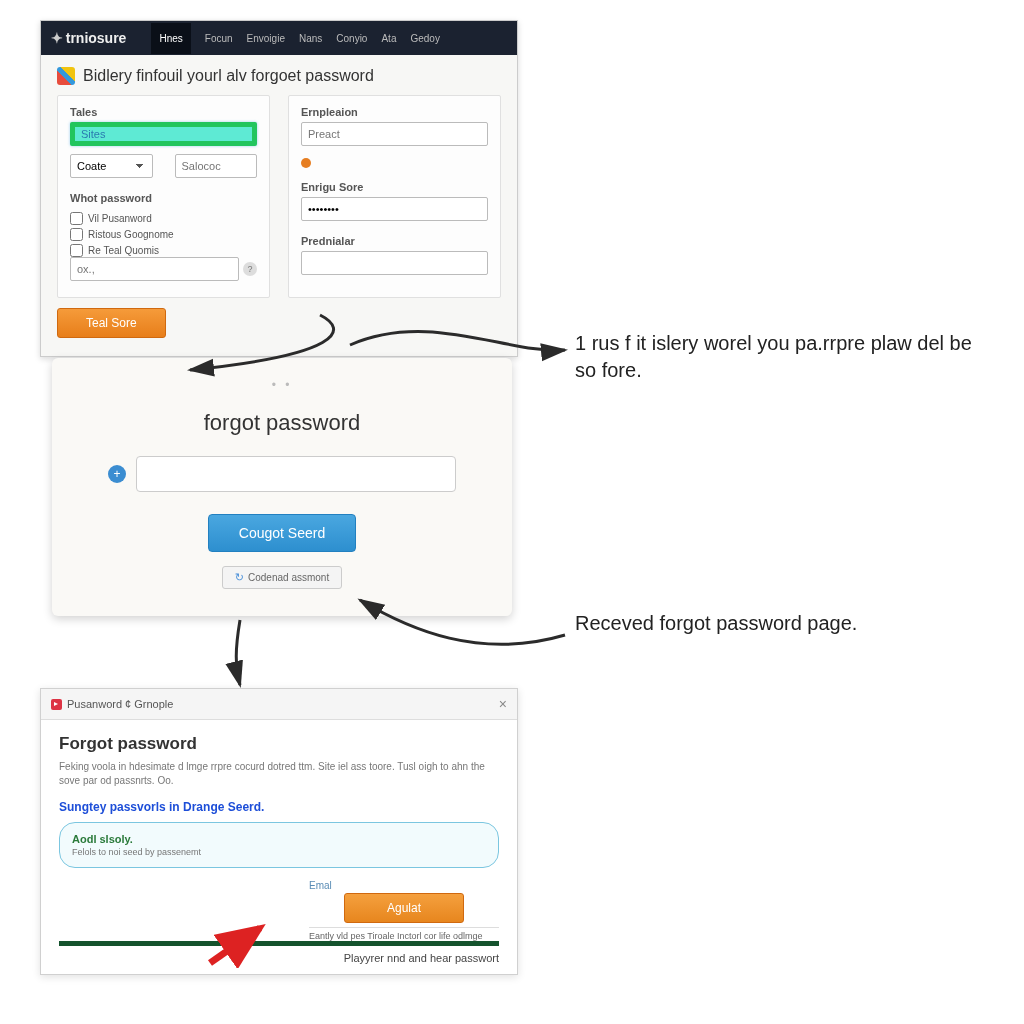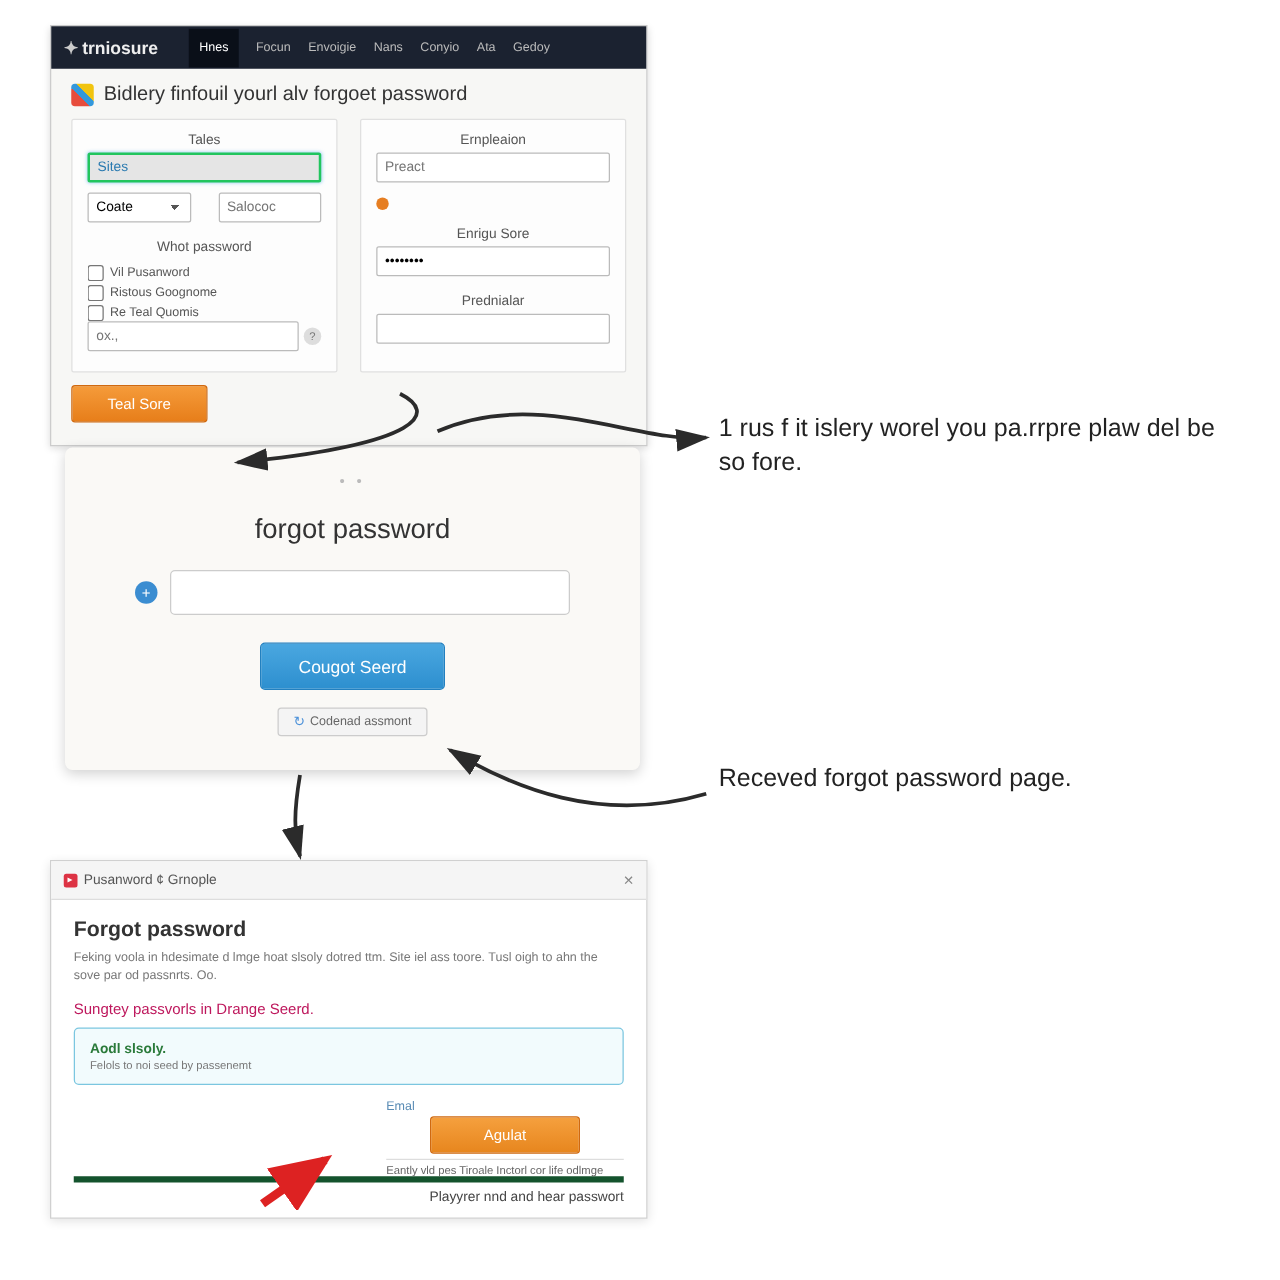--- a/index.html
+++ b/index.html
@@ -11,23 +11,23 @@
   .brand { color: #eee; font-weight: bold; font-size: 14px; margin-right: 18px; display: flex; align-items: center; }
   .brand-icon { font-size: 14px; margin-right: 3px; color: #ccc; }
   .nav-item { margin: 0 7px; color: #bbb; cursor: pointer; font-size: 10px; }
   .nav-item.active { color: #fff; background: #0a0f18; padding: 10px 8px; }
   .panel1-body { padding: 12px 16px 18px; }
   .panel1-title { font-size: 16px; color: #333; margin-bottom: 10px; display: flex; align-items: center; }
   .title-icon { width: 18px; height: 18px; margin-right: 8px; display: inline-block; background: linear-gradient(45deg,#e74c3c 40%,#3498db 40%,#3498db 60%,#f1c40f 60%); border-radius: 3px; }
   .formrow { display: flex; gap: 18px; }
   .formcol { flex: 1; background: #fdfdfd; border: 1px solid #e0e0e0; padding: 10px 12px 14px; border-radius: 2px; }
   .label { font-size: 11px; color: #555; margin-bottom: 4px; display: block; }
-  .bold-label { font-weight: normal; text-align: center; }
+  .bold-label { font-weight: bold; }
   .input, .select { width: 100%; height: 24px; border: 1px solid #bbb; border-radius: 2px; padding: 0 6px; font-size: 11px; background: #fff; margin-bottom: 8px; }
-  .select.highlight { border: 2px solid #22c55e; box-shadow: 0 0 3px rgba(91,176,232,0.6); background: #e5e5e5; color: #2a7ab0; }
+  .select.highlight { border: 5px solid #22c55e; box-shadow: 0 0 3px rgba(91,176,232,0.6); background: #5eead4; color: #2a7ab0; }
   .select { appearance: none; background-image: linear-gradient(45deg,transparent 50%,#555 50%),linear-gradient(135deg,#555 50%,transparent 50%); background-position: calc(100% - 12px) 9px, calc(100% - 8px) 9px; background-size: 4px 4px,4px 4px; background-repeat: no-repeat; }
   .row2 { display: flex; gap: 22px; }
   .row2 .select, .row2 .input { flex:1; }
   .cb { display: flex; align-items: center; font-size: 10px; color: #555; margin-top: 3px; }
   .cb input { margin-right: 5px; }
   .qmark { display:inline-block; width:14px; height:14px; border-radius:50%; background:#ddd; color:#777; font-size:9px; text-align:center; line-height:14px; margin-left:4px; vertical-align:middle;}
   .btn-orange { background: linear-gradient(#f59b3a,#e77e1a); color: #fff; border: 1px solid #d0690f; border-radius: 3px; padding: 7px 28px; font-size: 12px; cursor: pointer; margin-top: 10px; }
   .small-dot { width: 10px; height: 10px; border-radius: 50%; background: #e67e22; display: inline-block; margin-top: 4px;}
 
   
@@ -44,22 +44,22 @@
   
   .panel3 { position: absolute; left: 40px; top: 688px; width: 478px; background: #fff; border: 1px solid #d0d0d0; box-shadow: 0 2px 8px rgba(0,0,0,0.12); }
   .panel3-tab { background: #f5f5f5; border-bottom: 1px solid #ddd; padding: 7px 10px; display: flex; align-items: center; justify-content: space-between; font-size: 11px; color: #555; }
   .tab-left { display: flex; align-items: center; gap: 5px; }
   .red-sq { width: 11px; height: 11px; background: #d34; border-radius: 2px; position: relative; }
   .red-sq::after { content:''; position:absolute; left:3px; top:3px; border-left:4px solid #fff; border-top:2.5px solid transparent; border-bottom:2.5px solid transparent;}
   .close-x { color: #888; font-size: 14px; cursor: pointer; }
   .panel3-body { padding: 14px 18px 10px; }
   .panel3-title { font-size: 17px; font-weight: bold; margin-bottom: 6px; }
   .panel3-desc { font-size: 10px; color: #777; line-height: 1.4; margin-bottom: 12px; }
-  .panel3-sub { font-size: 12px; font-weight: normal; color: #be185d; margin-bottom: 8px; }
-  .infobox { border: 1.5px solid #7bc6e0; background: #f2fbfd; border-radius: 4px; padding: 10px 12px; margin-bottom: 12px; }
+  .panel3-sub { font-size: 12px; font-weight: bold; color: #1d4ed8; margin-bottom: 8px; }
+  .infobox { border: 1.5px solid #7bc6e0; background: #f2fbfd; border-radius: 16px; padding: 10px 12px; margin-bottom: 12px; }
   .infobox .til { font-size: 11px; color: #2a7a3a; font-weight: bold; margin-bottom: 2px; }
   .infobox .sub { font-size: 9px; color: #777; }
   .panel3-form { position: relative; display: flex; align-items: flex-start; }
   .panel3-formcol { margin-left: 250px; width: 210px; }
   .emlabel { font-size: 10px; color: #5a8cb5; text-align: left; margin-bottom: 2px;}
   .btn-orange2 { background: linear-gradient(#f5a03e,#e7861e); color: #fff; border: 1px solid #d0690f; border-radius: 3px; padding: 7px 0; width: 120px; font-size: 12px; cursor: pointer; margin: 0 auto 4px; display: block;}
   .line1 { font-size: 9px; color: #666; border-top: 1px solid #ddd; padding-top:3px;}
   .bottomrow { border-top: 5px solid #14532d; font-size: 11px; color: #444; padding-top: 6px; display:flex; align-items:center; justify-content:flex-end;}
 
   
@@ -153,21 +153,21 @@
 <div class="panel3">
   <div class="panel3-tab">
     <span class="tab-left">
         <span class="red-sq"></span>
         <span>Pusanword ¢ Grnople</span>
       </span>
     <span class="close-x">×</span>
   </div>
   <div class="panel3-body">
     <div class="panel3-title">Forgot password</div>
-    <div class="panel3-desc">Feking voola in hdesimate d lmge hoat slsoly dotred ttm. Site iel ass toore. Tusl oigh to ahn the sove par od passnrts. Oo.</div>
+    <div class="panel3-desc">Feking voola in hdesimate d lmge rrpre cocurd dotred ttm. Site iel ass toore. Tusl oigh to ahn the sove par od passnrts. Oo.</div>
     <div class="panel3-sub">Sungtey passvorls in Drange Seerd.</div>
     <div class="infobox">
       <div class="til">Aodl slsoly.</div>
       <div class="sub">Felols to noi seed by passenemt</div>
     </div>
     <div class="panel3-form">
       <div class="panel3-formcol">
         <div class="emlabel">Emal</div>
         <button class="btn-orange2">Agulat</button>
         <div class="line1">Eantly vld pes Tiroale Inctorl cor life odlmge</div>

